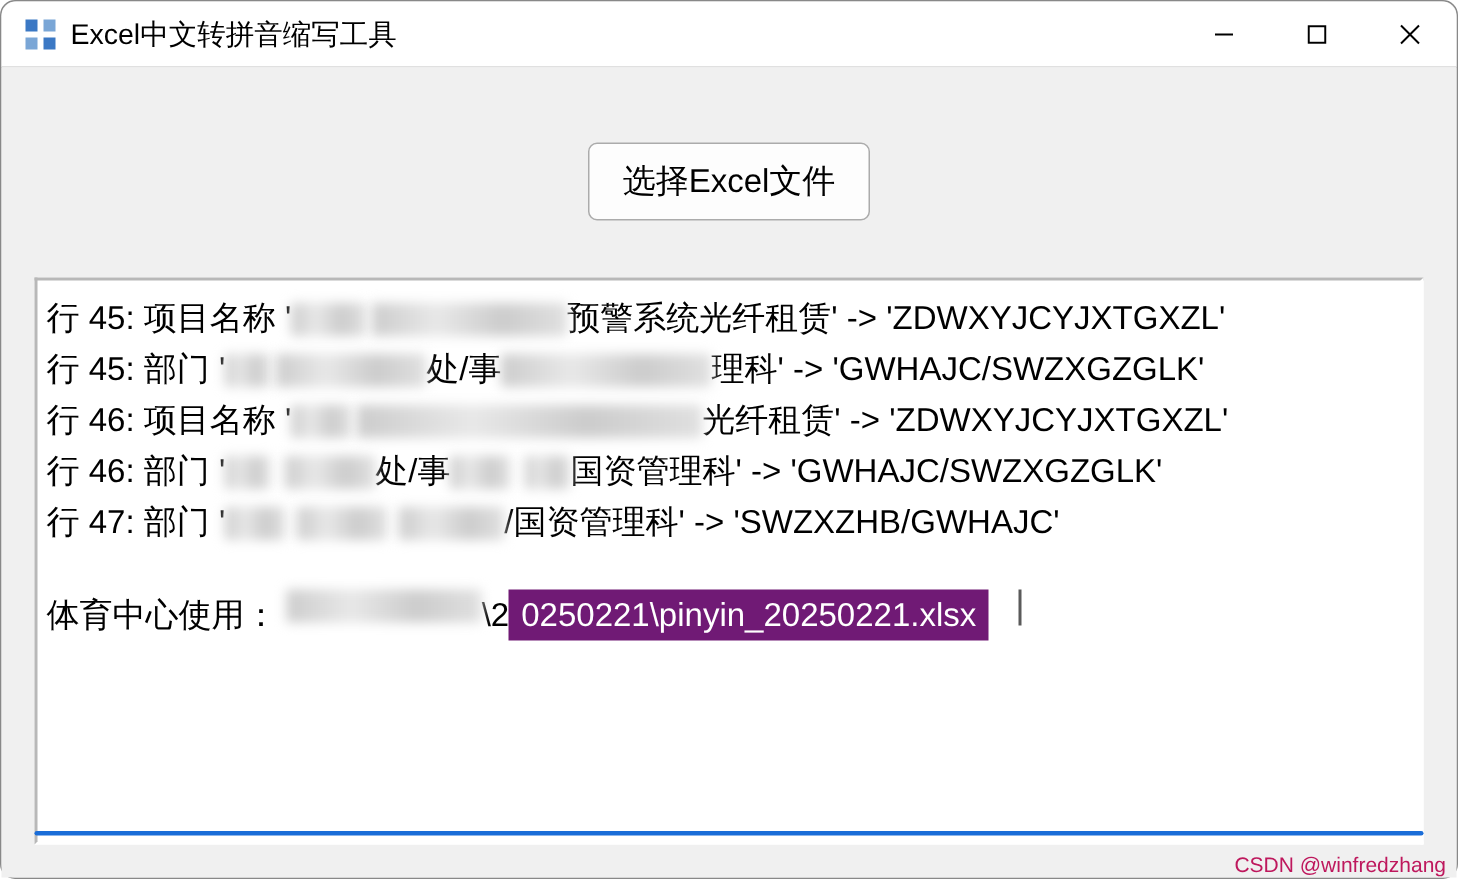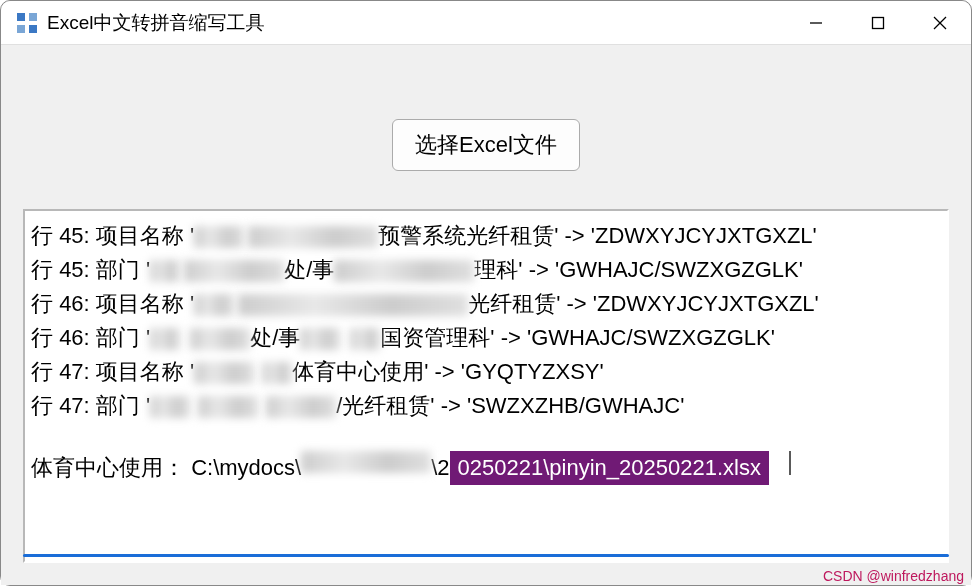--- a/index.html
+++ b/index.html
@@ -15,21 +15,20 @@
       overflow: hidden;
     }
     .window {
       width: 100%;
       height: 100%;
       border: 1px solid #888;
       border-radius: 10px;
       display: flex;
       flex-direction: column;
       background: #f0f0f0;
-      gap: 24px;
     }
     .titlebar {
       height: 44px;
       display: flex;
       align-items: center;
       background: #ffffff;
       border-bottom: 1px solid #e0e0e0;
       border-radius: 10px 10px 0 0;
     }
     .titlebar-icon {
@@ -200,34 +199,29 @@
           <span>行</span>&nbsp;<span>46</span><span>:</span>&nbsp;<span>项目名称</span>&nbsp;<span>'</span><span class="blur" style="width:40px"></span><span class="blur" style="width:230px;margin-left:4px"></span><span>光纤租赁</span><span>'</span>&nbsp;<span>-&gt;</span>&nbsp;<span>'</span><span>ZDWXYJCYJXTGXZL</span><span>'</span>
         </span>
       </div>
 
       <div class="log-line">
         <span class="log-row">
           <span>行</span>&nbsp;<span>46</span><span>:</span>&nbsp;<span>部门</span>&nbsp;<span>'</span><span class="blur" style="width:30px"></span><span class="blur" style="width:60px;margin-left:10px"></span><span>处/事</span><span class="blur" style="width:40px"></span><span class="blur" style="width:30px;margin-left:10px"></span><span>国资管理科</span><span>'</span>&nbsp;<span>-&gt;</span>&nbsp;<span>'</span><span>GWHAJC/SWZXGZGLK</span><span>'</span>
         </span>
       </div>
 
-      <div class="log-line">
-        <span class="log-row">
-          <span>行</span>&nbsp;<span>47</span><span>:</span>&nbsp;<span>项目名称</span>&nbsp;<span>'</span><span class="blur" style="width:60px"></span><span class="blur" style="width:30px;margin-left:8px"></span><span>体育中心使用</span><span>'</span>&nbsp;<span>-&gt;</span>&nbsp;<span>'</span><span>GYQTYZXSY</span><span>'</span>
-        </span>
-      </div>
-
-      <div class="log-line">
-        <span class="log-row">
-          <span>行</span>&nbsp;<span>47</span><span>:</span>&nbsp;<span>部门</span>&nbsp;<span>'</span><span class="blur" style="width:40px"></span><span class="blur" style="width:60px;margin-left:8px"></span><span class="blur" style="width:70px;margin-left:8px"></span><span>/光纤租赁</span><span>'</span>&nbsp;<span>-&gt;</span>&nbsp;<span>'</span><span>SWZXZHB/GWHAJC</span><span>'</span>
+
+      <div class="log-line">
+        <span class="log-row">
+          <span>行</span>&nbsp;<span>47</span><span>:</span>&nbsp;<span>部门</span>&nbsp;<span>'</span><span class="blur" style="width:40px"></span><span class="blur" style="width:60px;margin-left:8px"></span><span class="blur" style="width:70px;margin-left:8px"></span><span>/国资管理科</span><span>'</span>&nbsp;<span>-&gt;</span>&nbsp;<span>'</span><span>SWZXZHB/GWHAJC</span><span>'</span>
         </span>
       </div>
 
       <div class="log-line save-line">
-        <span>体育中心使用：</span>&nbsp;<span>C:\mydocs\</span><span class="blur" style="width:130px"></span><span>\2</span><span class="selected">0250221\pinyin_20250221.xlsx</span><span class="text-cursor"></span>
+        <span>体育中心使用：</span>&nbsp;<span class="blur" style="width:130px"></span><span>\2</span><span class="selected">0250221\pinyin_20250221.xlsx</span><span class="text-cursor"></span>
       </div>
 
     </div>
     <div class="scrollbar-bottom"></div>
   </div>
 </div>
 
 <div class="watermark">CSDN @winfredzhang</div>
 
 </body></html>

